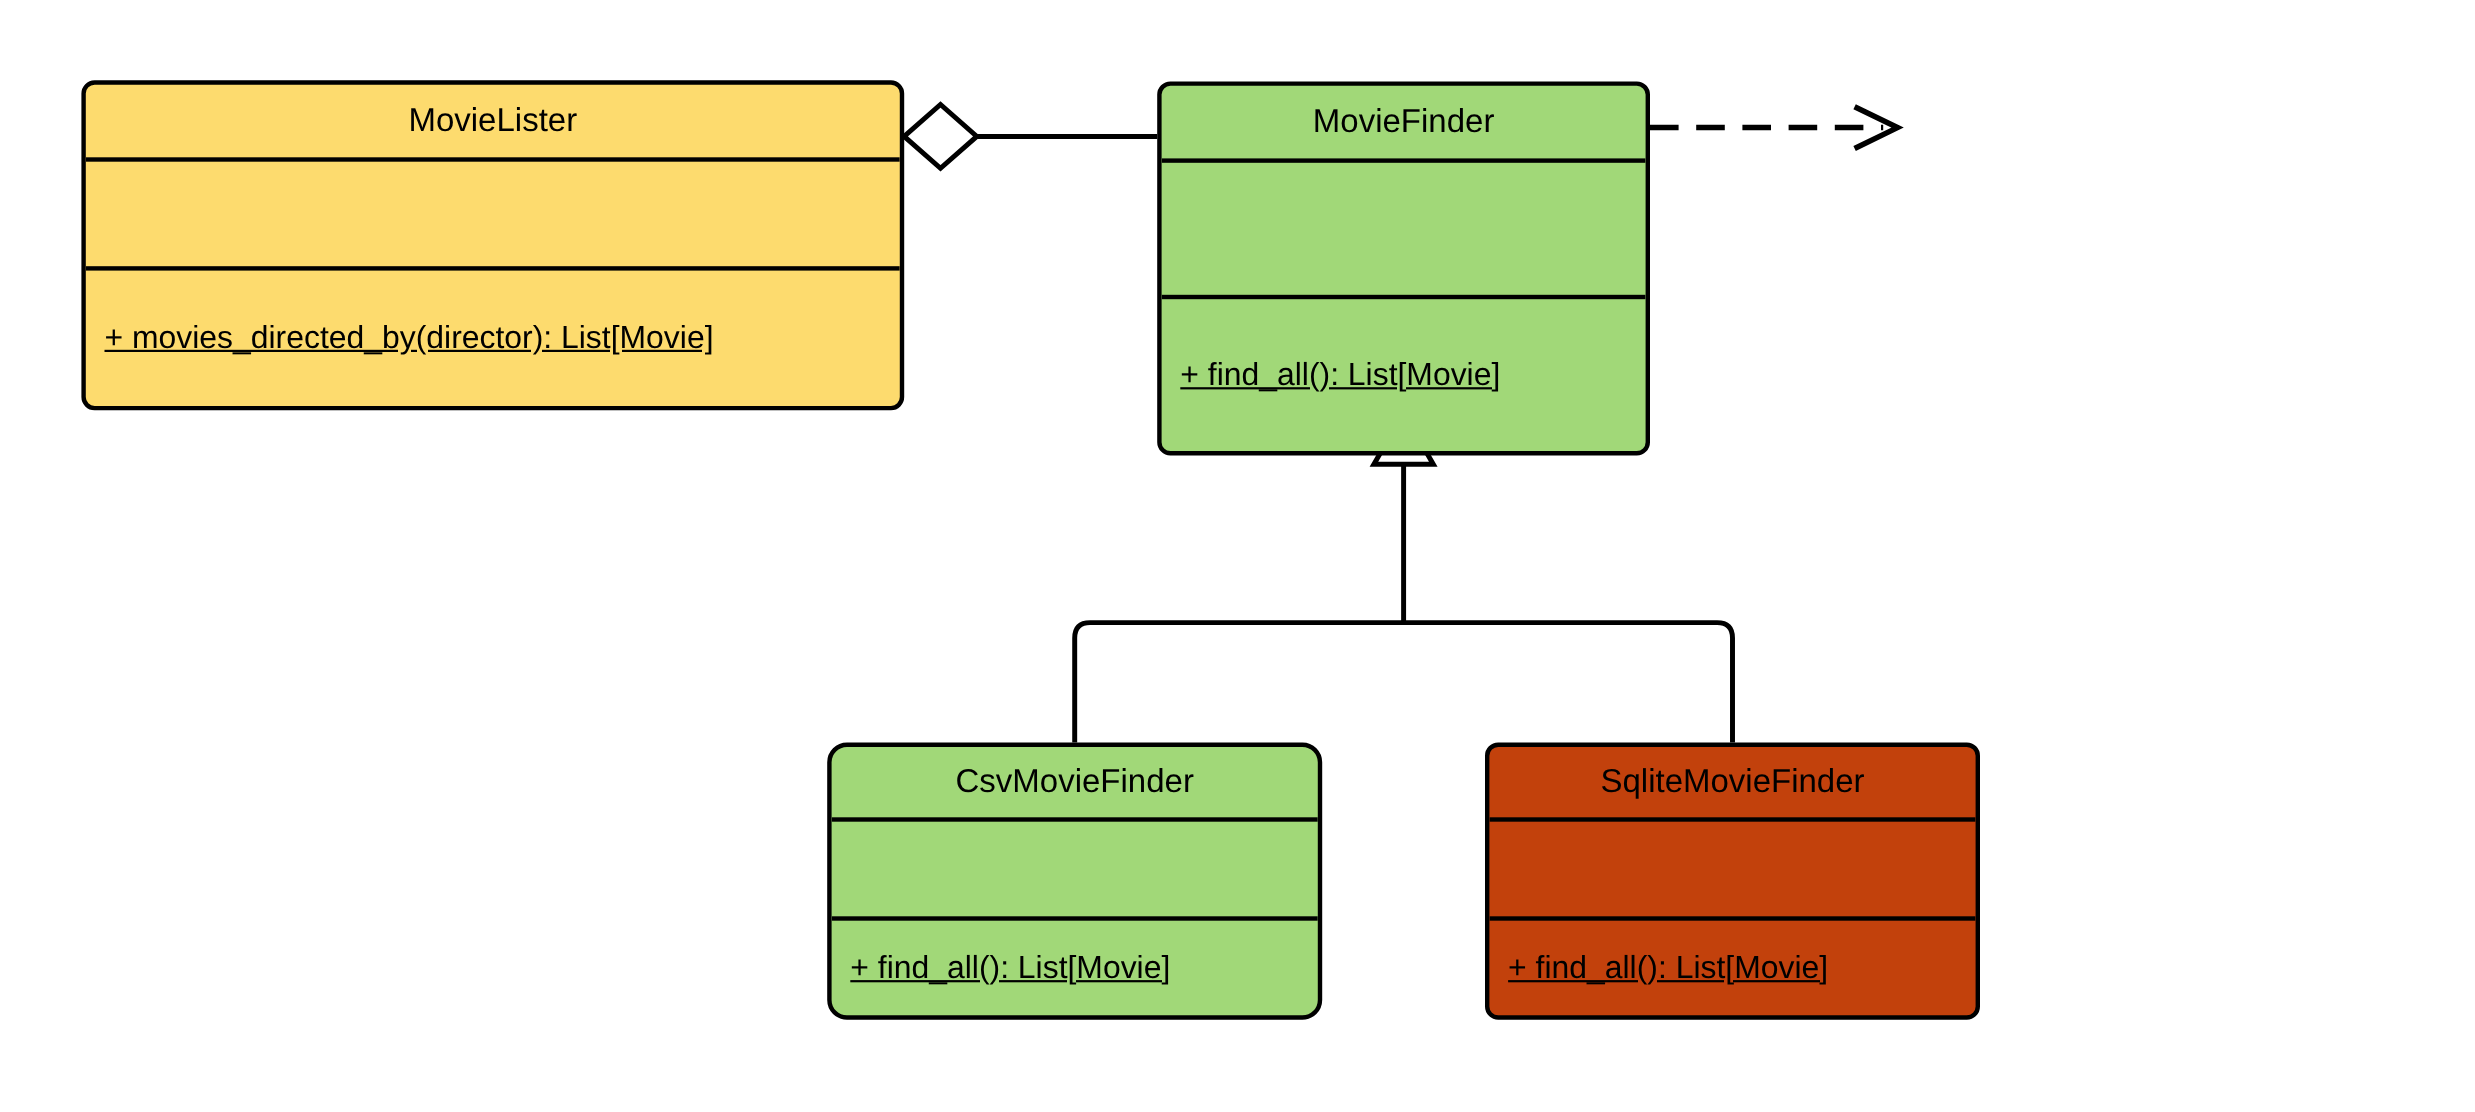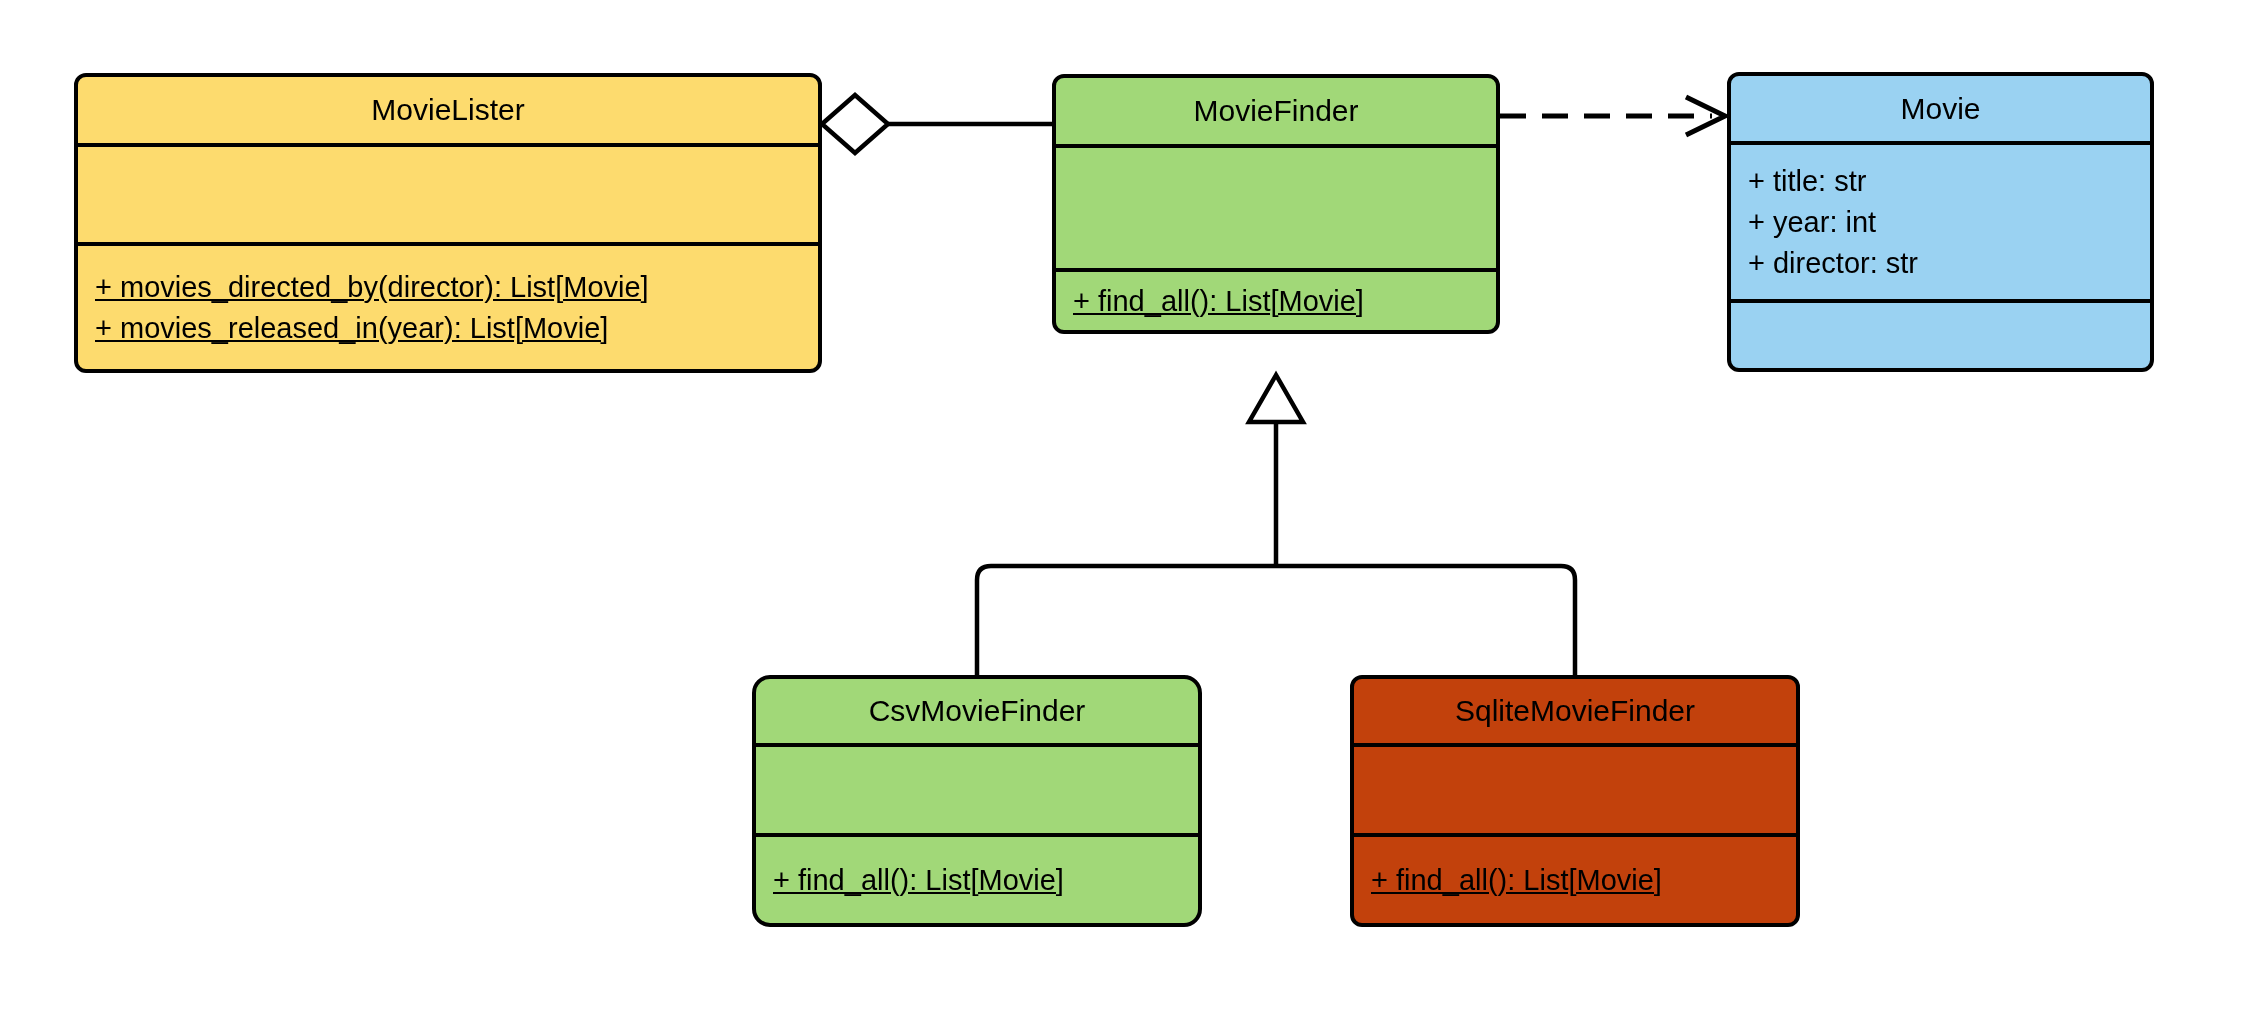--- a/index.html
+++ b/index.html
@@ -69,41 +69,31 @@
     <polygon points="1276,375 1249,422 1303,422" fill="#ffffff" stroke-width="4.5" stroke-linejoin="miter" stroke="#000000"></polygon>
     <line x1="1276" y1="422" x2="1276" y2="566" stroke-width="4.5" stroke="#000000"></line>
     <path d="M 977 675 L 977 580 Q 977 566 991 566 L 1561 566 Q 1575 566 1575 580 L 1575 675" fill="none" stroke-width="4.5" stroke="#000000"></path>
   </svg>
 
   <div class="uml-class" style="left: 74px; top: 73px; width: 748px; height: 300px; background-color: rgb(253, 219, 110);">
     <div class="uml-title" style="height:66px;">MovieLister</div>
     <div class="uml-section" style="height:99px;"></div>
     <div class="uml-section grow">
       <div class="member-line">+ movies_directed_by(director): List[Movie]</div>
-      <div class="member-line">+ movies_released_in(year): List[Movie]</div>
     </div>
   </div>
 
-  <div class="uml-class" style="left: 1052px; top: 74px; width: 448px; height: 260px; background-color: rgb(161, 216, 120);">
+  <div class="uml-class" style="left: 1052px; top: 74px; width: 448px; height: 340px; background-color: rgb(161, 216, 120);">
     <div class="uml-title" style="height:66px;">MovieFinder</div>
     <div class="uml-section" style="height:124px;"></div>
     <div class="uml-section grow">
       <div class="member-line">+ find_all(): List[Movie]</div>
     </div>
   </div>
 
-  <div class="uml-class" style="left: 1727px; top: 72px; width: 427px; height: 300px; background-color: rgb(154, 210, 242);">
-    <div class="uml-title" style="height:65px;">Movie</div>
-    <div class="uml-section" style="height:158px;">
-      <div class="member-line">+ title: str</div>
-      <div class="member-line">+ year: int</div>
-      <div class="member-line">+ director: str</div>
-    </div>
-    <div class="uml-section grow"></div>
-  </div>
 
   <div class="uml-class" style="left: 752px; top: 675px; width: 450px; height: 252px; background-color: rgb(161, 216, 120); border-radius: 18px;">
     <div class="uml-title" style="height:64px;">CsvMovieFinder</div>
     <div class="uml-section" style="height:90px;"></div>
     <div class="uml-section grow">
       <div class="member-line">+ find_all(): List[Movie]</div>
     </div>
   </div>
 
   <div class="uml-class" style="left: 1350px; top: 675px; width: 450px; height: 252px; background-color: #c2410c;">

